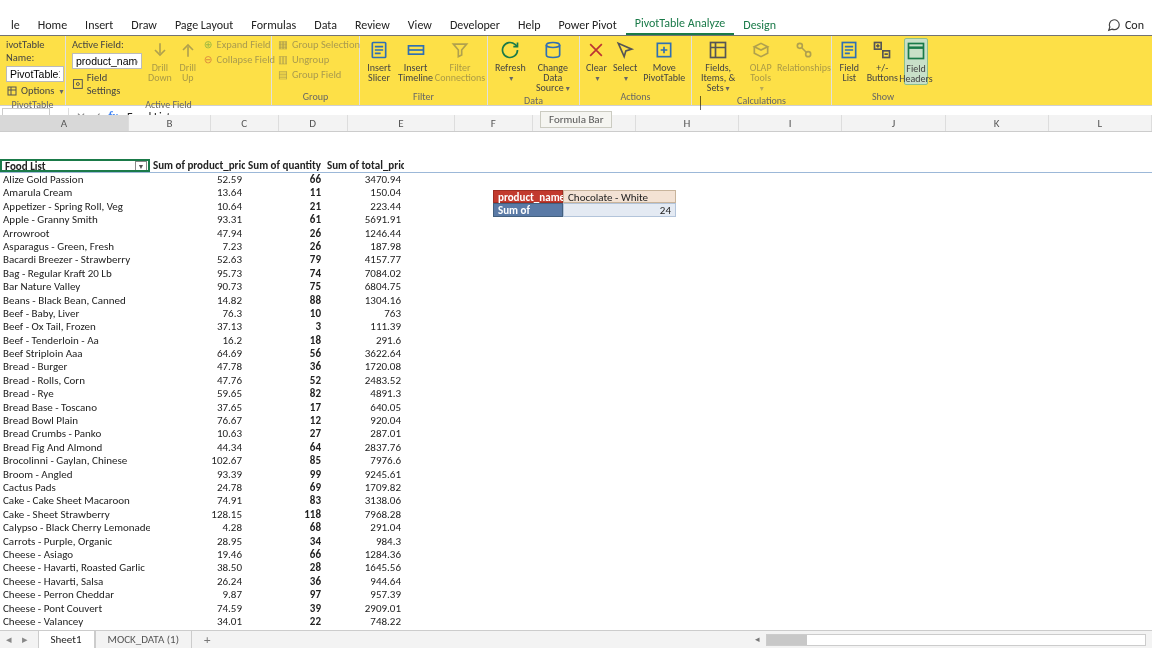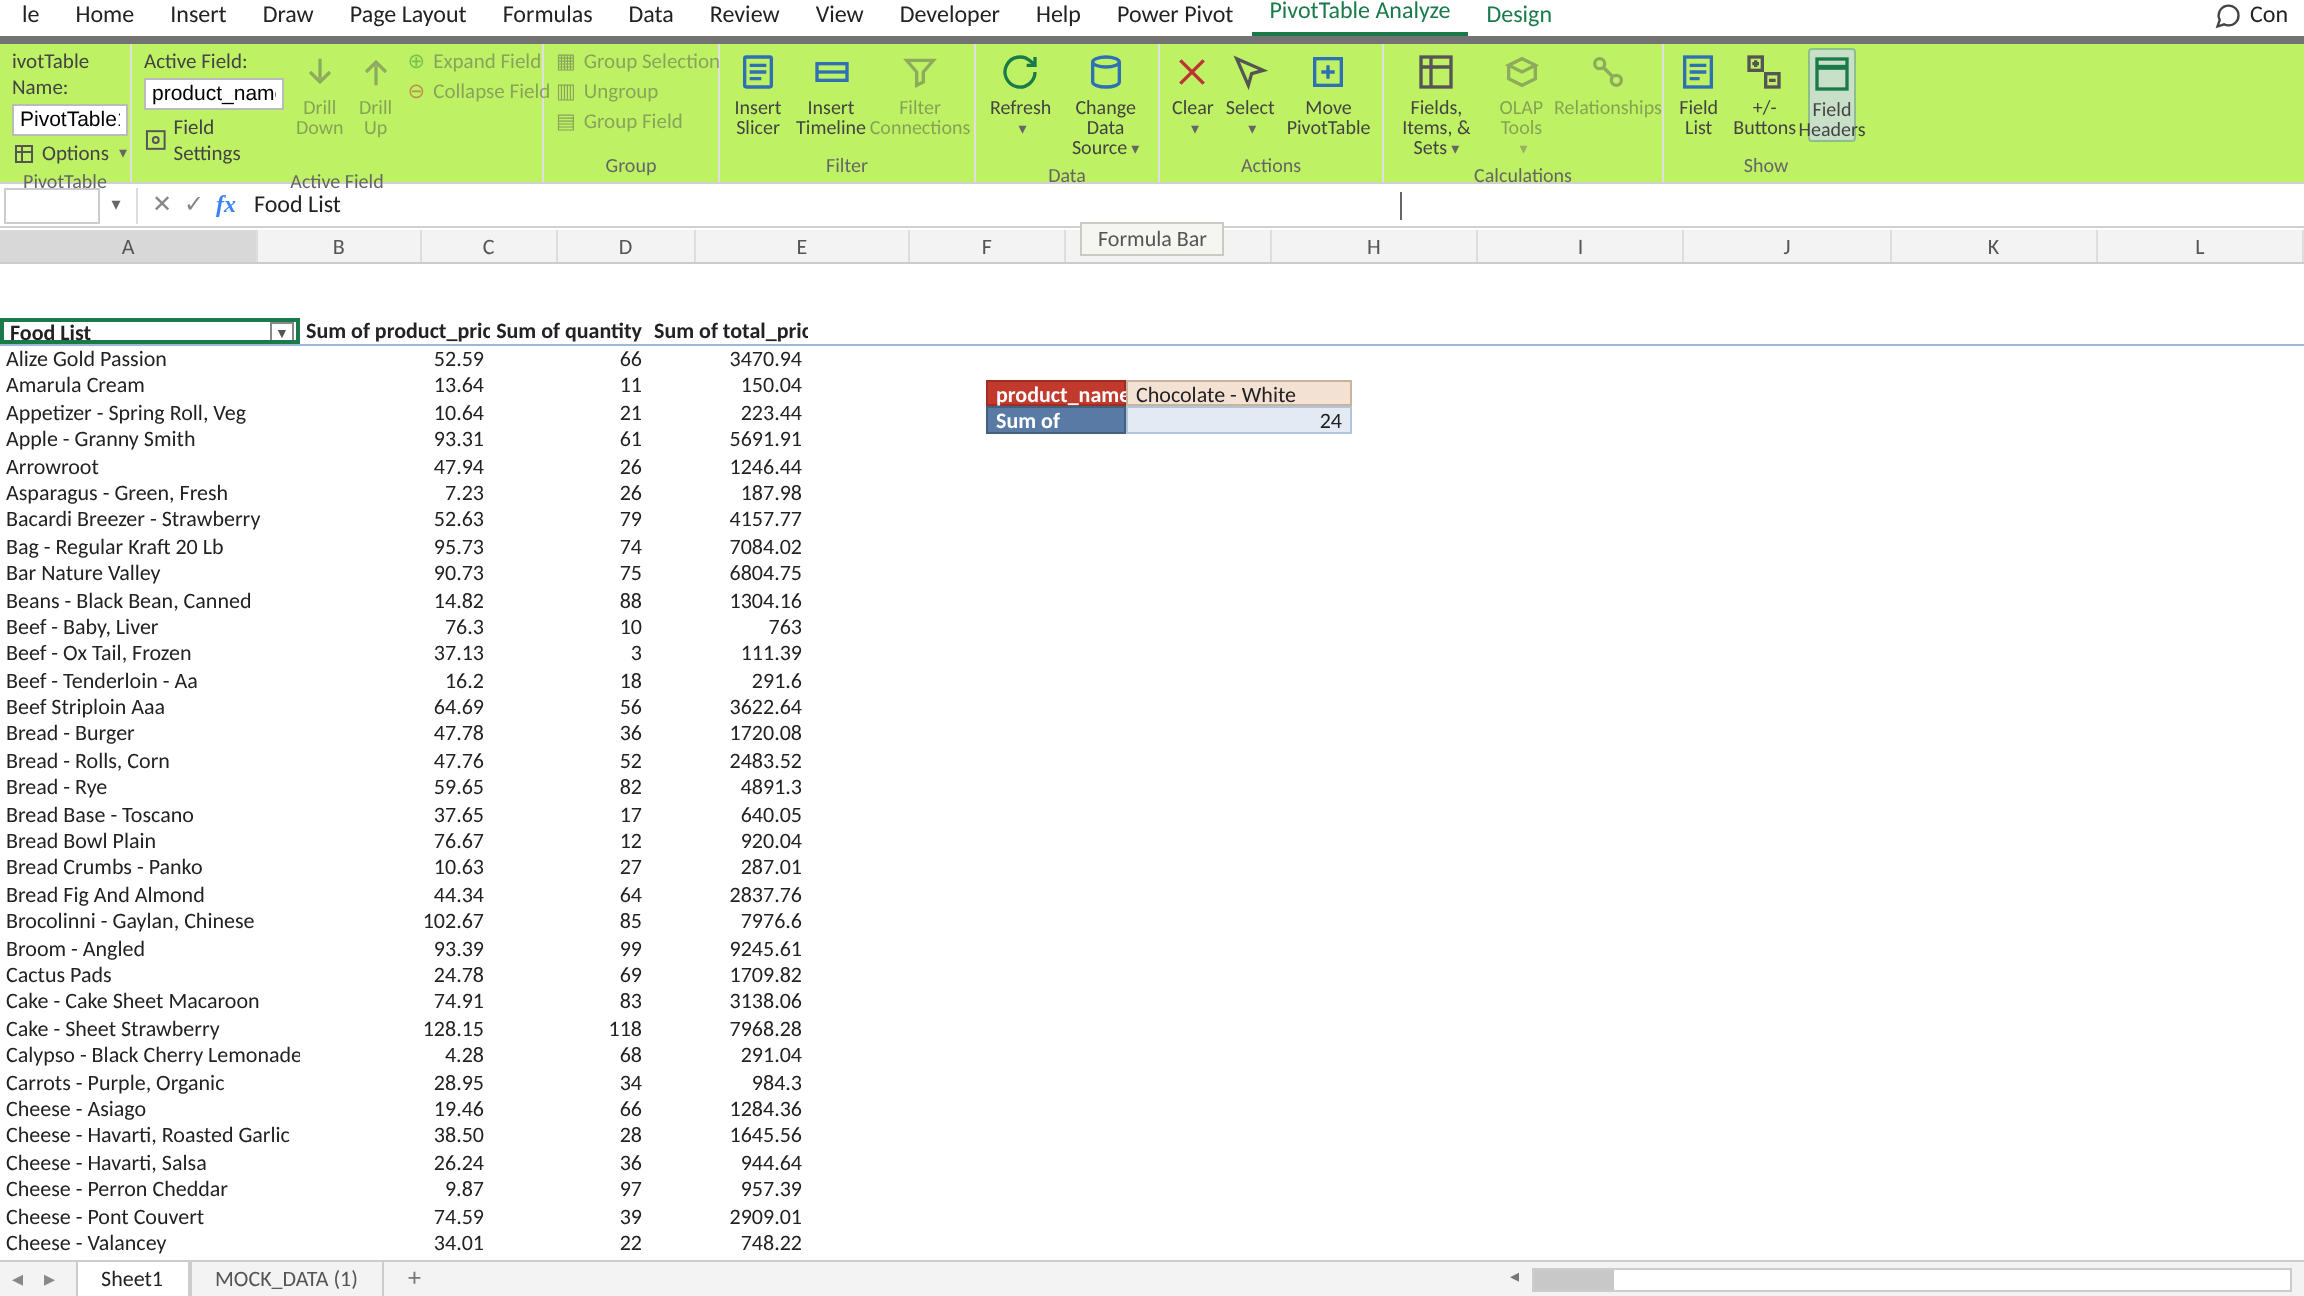--- a/index.html
+++ b/index.html
@@ -1,23 +1,23 @@
 <!DOCTYPE html>
 <html><head>
 <meta charset="utf-8">
 <style>
   * { box-sizing: border-box; margin:0; padding:0; -webkit-font-smoothing: antialiased; }
   html,body { width:1152px; height:648px; font-family:"Segoe UI","Calibri",Arial,sans-serif; font-size:12px; background:#fff; overflow:hidden; color:#222; }
-  .tabs { height:22px; border-bottom:4px solid #737373; display:flex; align-items:flex-end; padding-left:2px; background:#fff; }
+  .tabs { height:36px; border-bottom:1px solid #737373; display:flex; align-items:flex-end; padding-left:2px; background:#fff; }
   .tab { padding:3px 9px 3px 9px; font-size:12px; color:#222; cursor:pointer; }
   .tab.ctx { color:#1a7a49; }
   .tab.active { border-bottom:2px solid #1a7a49; color:#1a7a49; }
   .comments-tab { margin-left:auto; padding:3px 8px; font-size:12px; color:#222; display:flex; align-items:center; gap:4px; }
 
-  .ribbon { height:70px; border-bottom:1px solid #d0d0d0; display:flex; background:#bef264; font-size:11px; color:#444; }
+  .ribbon { height:70px; border-bottom:1px solid #d0d0d0; display:flex; background:#fde047; font-size:11px; color:#444; }
   .grp { border-right:1px solid #e0e0e0; display:flex; flex-direction:column; padding:2px 6px 0 6px; }
   .grp-body { flex:1; display:flex; align-items:flex-start; gap:6px; }
   .grp-label { text-align:center; font-size:10px; color:#666; padding:1px 0 2px 0; }
   .kv { display:flex; flex-direction:column; gap:2px; font-size:10.5px; }
   .kv-row { display:flex; align-items:center; gap:3px; }
   .kv input { height:16px; border:1px solid #bbb; font-size:10.5px; padding:0 3px; }
   .drop { font-size:8px; color:#666; margin-left:2px; }
 
   .vbtn { display:flex; flex-direction:column; align-items:center; justify-content:center; width:42px; padding-top:2px; cursor:pointer; }
   .vbtn svg { width:20px; height:20px; }
@@ -44,21 +44,21 @@
   .sheet { position:absolute; top:115px; left:0; right:0; bottom:18px; overflow:hidden; }
   .colhdr { position:absolute; top:0; left:0; right:0; height:17px; background:#f3f3f3; border-bottom:1px solid #ccc; display:flex; }
   .ch { border-right:1px solid #ddd; text-align:center; font-size:11px; color:#555; line-height:17px; }
   .ch.sel { background:#d8d8d8; }
 
   .grid { position:absolute; top:17px; left:0; right:0; bottom:0; }
   .row { height:13.4px; display:flex; align-items:center; font-size:11px; }
   .cell { height:13.4px; line-height:13.4px; padding:0 3px; white-space:nowrap; overflow:hidden; }
   .cA { width:150px; }
   .cB { width:95px; text-align:right; }
-  .cC { width:79px; text-align:right; }
+  .cC { width:79px; text-align:right;font-weight:bold; }
   .cD { width:80px; text-align:right; }
 
   .pt-header { display:flex; height:14px; font-size:11px; font-weight:600; }
   .pt-header .cA { border:2px solid #1a7a49; background:#fff; position:relative; line-height:12px; }
   .pt-header .cB,.pt-header .cC,.pt-header .cD { font-weight:600; }
   .pt-filter { position:absolute; right:1px; top:0; width:12px; height:12px; border:1px solid #888; background:#fff; font-size:7px; line-height:10px; text-align:center; color:#555;}
   .pt-border-bottom { border-bottom:1px solid #9cb8d8; }
 
   .pivot2 { position:absolute; left:493px; top:58px; font-size:11px; }
   .pv2-row { display:flex; height:13.4px; }

